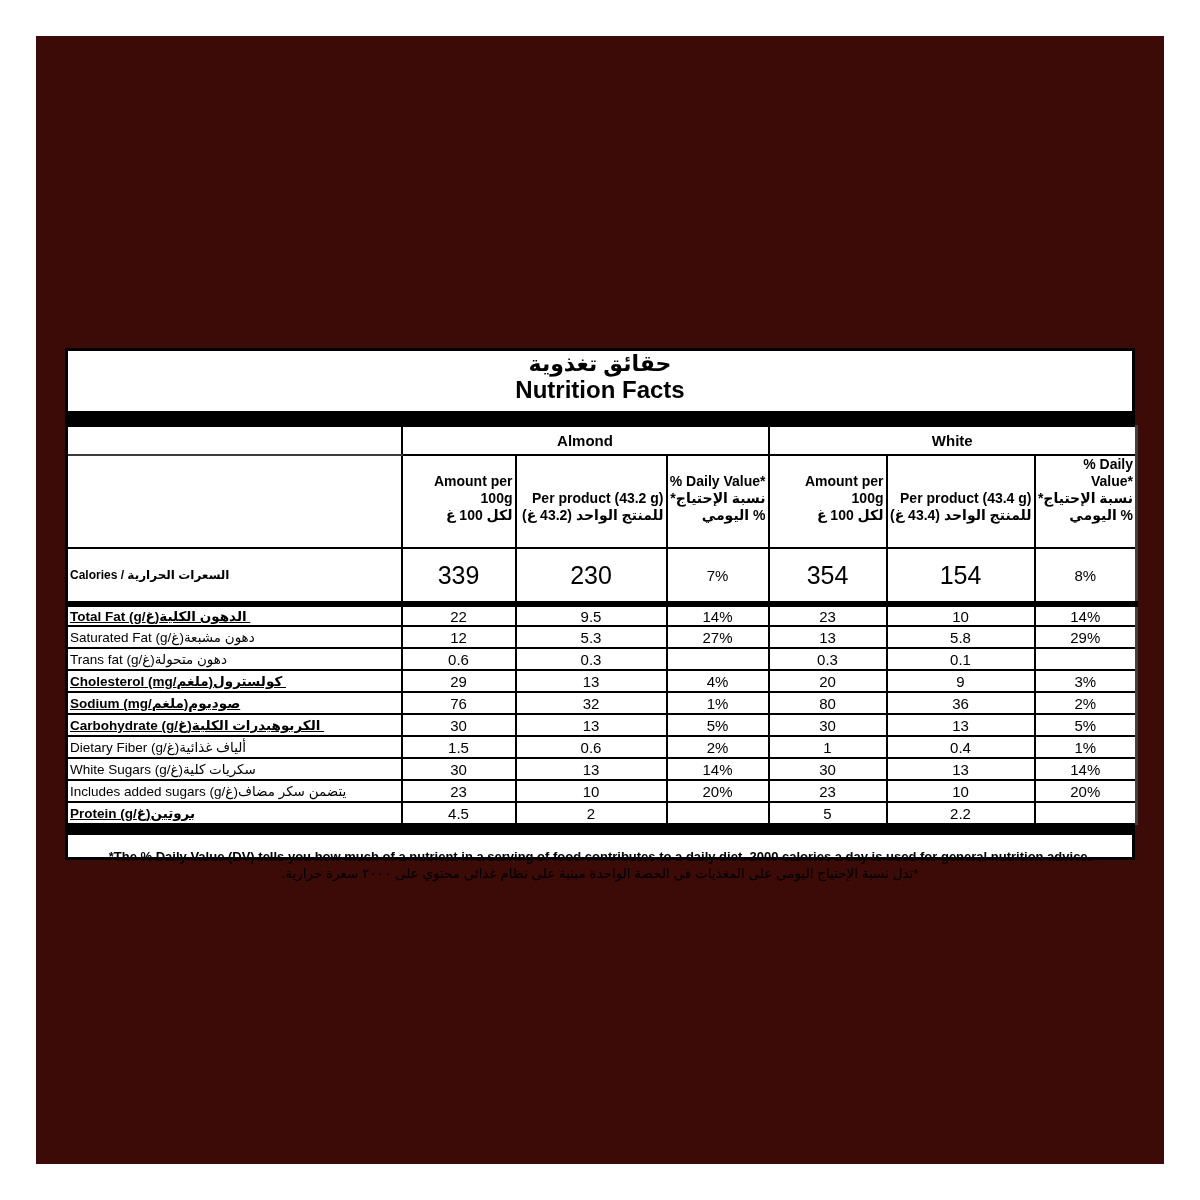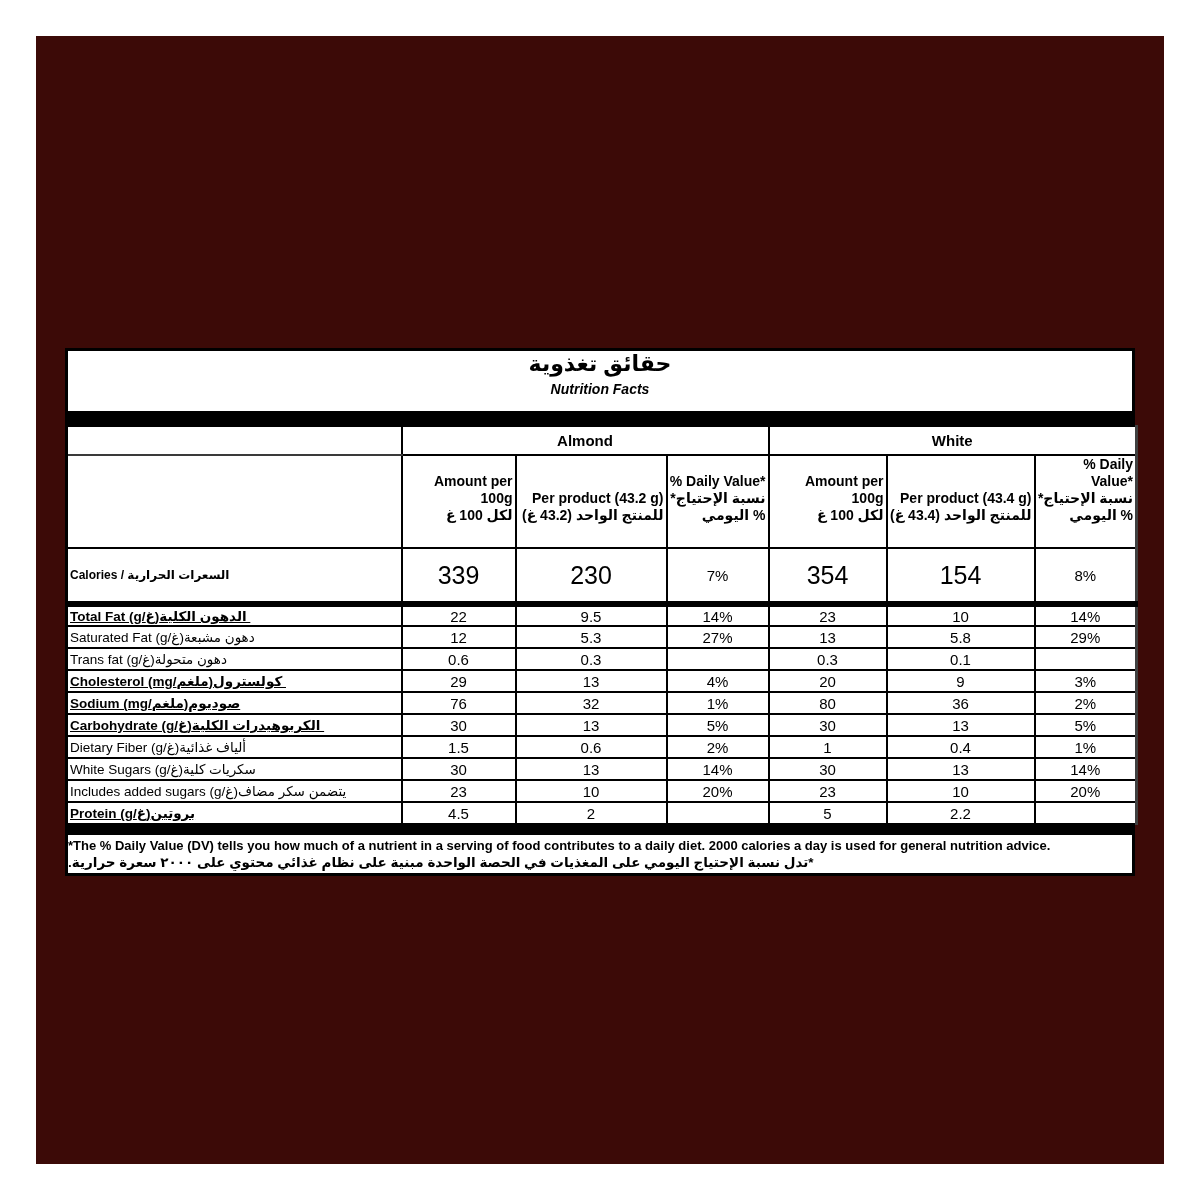--- a/index.html
+++ b/index.html
@@ -9,21 +9,21 @@
   }
   .panel{position:absolute;left:36px;top:36px;width:1128px;height:1128px;background:#3c0a07;}
   .label-wrap{position:absolute;left:65px;top:348px;width:1070px;}
 
   
   .title-box{
     background:#fff;border:3px solid #000;border-bottom:none;box-sizing:border-box;
     height:63px;text-align:center;
   }
   .title-ar{font-size:22px;font-weight:bold;line-height:26px;}
-  .title-en{font-size:14px;font-weight:bold;line-height:25px;font-style:italic;}
+  .title-en{font-size:24px;font-weight:bold;line-height:25px;}
   .thick-bar{height:14px;background:#000;}
   .thick-bar2{height:10px;background:#000;}
 
   
   table.nf{
     border-collapse:collapse;table-layout:fixed;width:1070px;background:#fff;
     border-left:3px solid #000;border-right:3px solid #404040;
   }
   table.nf td{border:2px solid #000;box-sizing:border-box;padding:0 2px;overflow:hidden;}
   td.gsep{border-left:3px solid #000;}
@@ -42,24 +42,24 @@
   td.lbl .en{direction:ltr;unicode-bidi:isolate;}
   td.lbl .ar{direction:rtl;unicode-bidi:isolate;}
   tr.nut-row.b td.lbl{font-weight:bold;text-decoration:underline;}
   td.ind0{padding-left:7px;}
   td.ind1{padding-left:42px;}
   td.ind2{padding-left:58px;}
 
   
   .footnote{
     background:#fff;border:3px solid #000;border-top:none;box-sizing:border-box;
-    height:41px;text-align:left;padding-top:3px;
+    height:25px;text-align:center;padding-top:14px;
   }
   .fn-en{font-size:13px;font-weight:600;line-height:16px;}
-  .fn-ar{font-size:13.5px;font-weight:bold;line-height:18px;direction:rtl;}
+  .fn-ar{font-size:13.5px;font-weight:normal;line-height:18px;direction:rtl;}
 </style>
 </head>
 <body>
 
 <div class="panel"></div>
 
 <div class="label-wrap">
 
   <div class="title-box">
     <div class="title-ar" dir="rtl">حقائق تغذوية</div>

